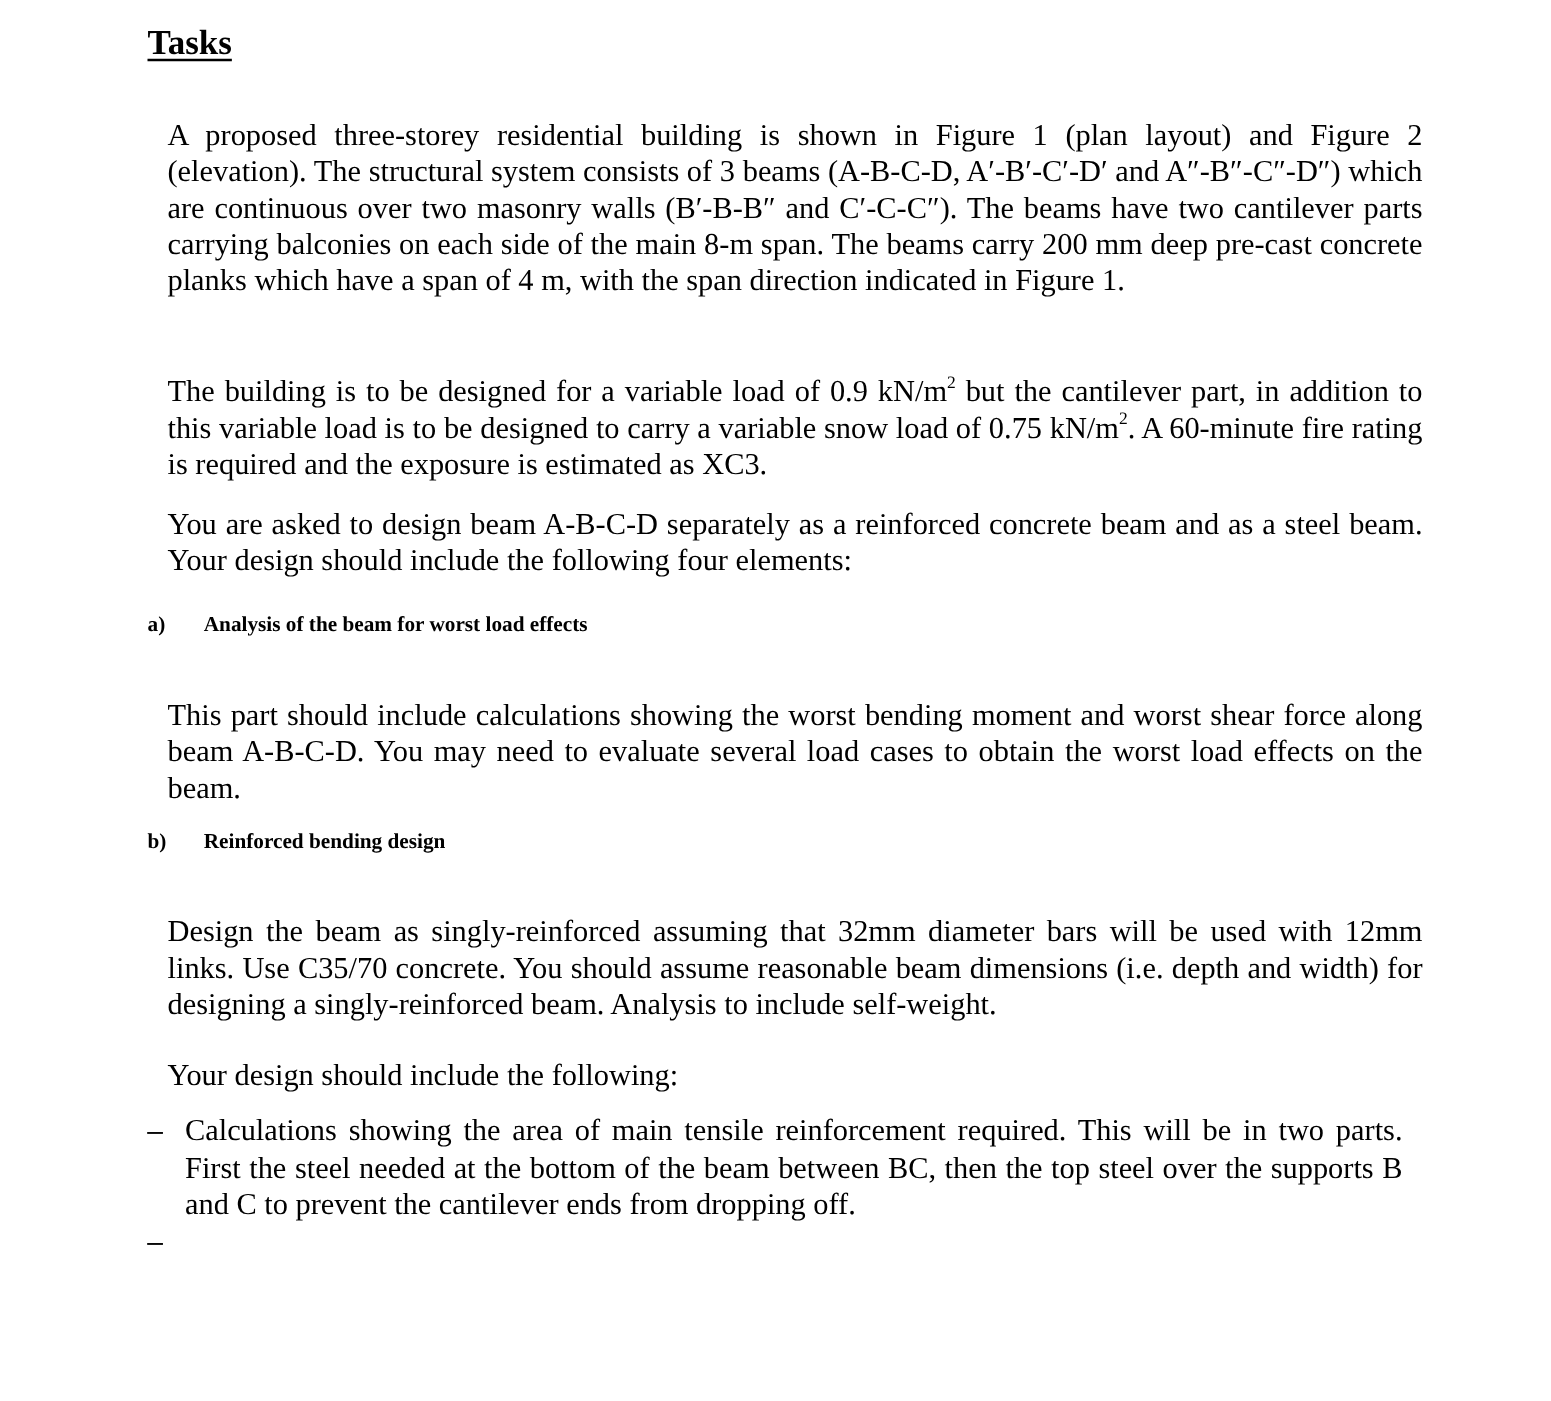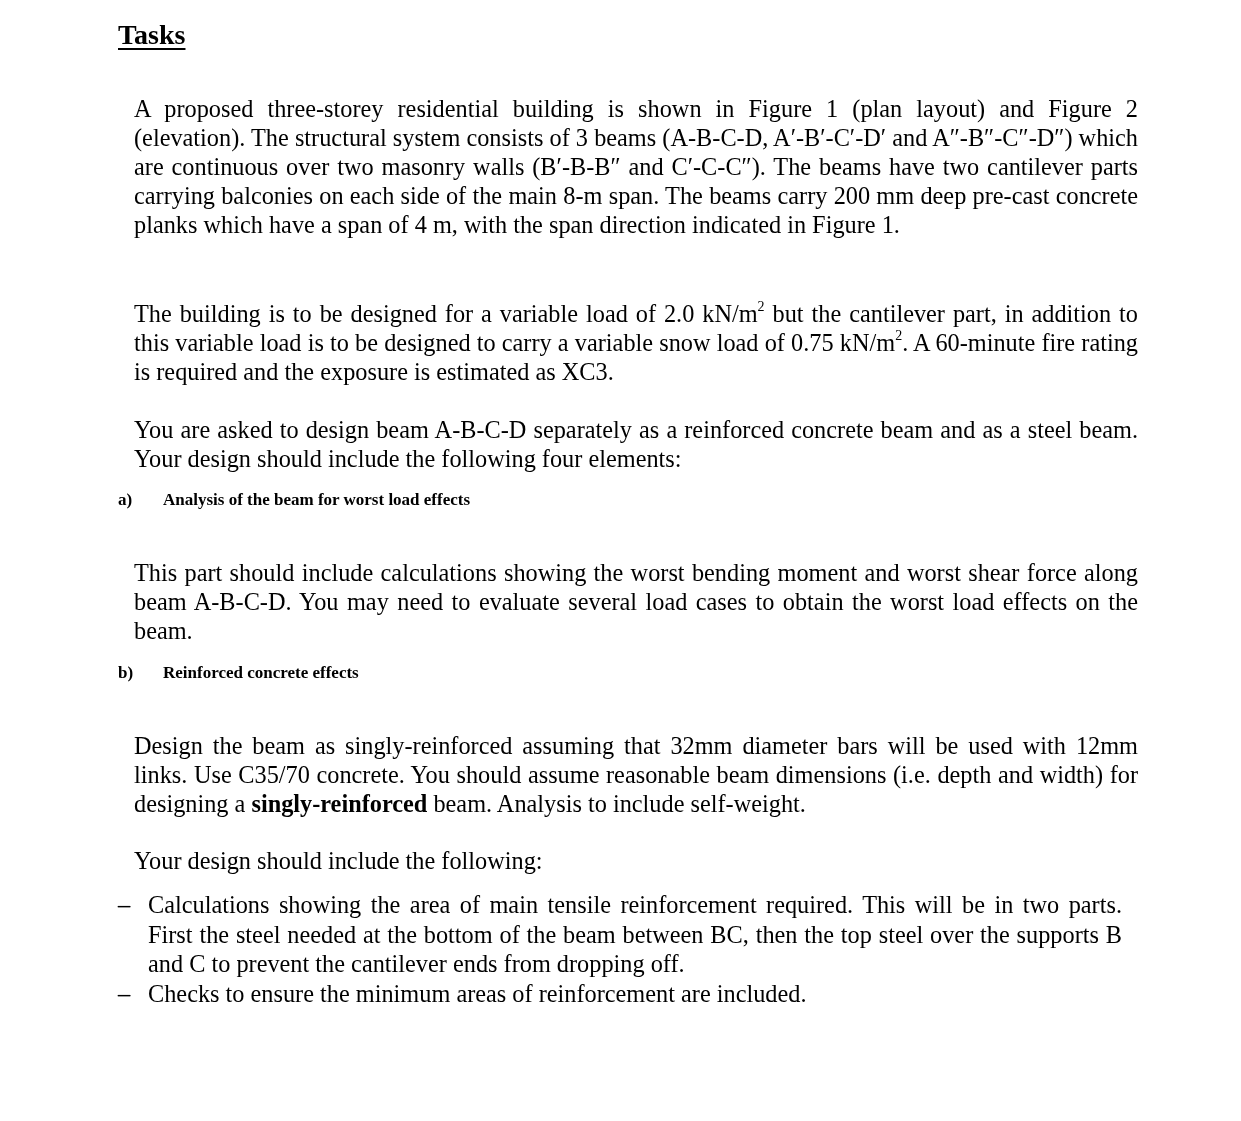--- a/index.html
+++ b/index.html
@@ -10,43 +10,43 @@
            text-decoration: underline; text-underline-offset: 4px; margin: 0; line-height: 34px; }
   .para { position: absolute; left: 0; width: 1004px; font-size: 24.3px; line-height: 29.1px;
           text-align: justify; margin: 16px; }
   .heading { position: absolute; left: 0; font-size: 17px; font-weight: bold; line-height: 29px; margin: 0; }
   .heading .lbl { display: inline-block; width: 45px; }
   .list { position: absolute; left: 0; top: 890px; width: 1004px; margin: 0; padding: 0; list-style: none; }
   .list li { position: relative; padding-left: 30px; font-size: 24.3px; line-height: 29.5px;
              text-align: justify; }
   .list li .dash { position: absolute; left: 0; top: 0; }
   sup { font-size: 14px; line-height: 0; vertical-align: 11px; }
-  b { font-weight: bold; }
+  b { font-weight: normal; }
 </style>
 </head>
 <body>
 
 <div class="page">
   <h1 class="title">Tasks</h1>
 
   <p class="para" style="top:78px">A proposed three-storey residential building is shown in Figure 1 (plan layout) and Figure 2 (elevation). The structural system consists of 3 beams (A-B-C-D, A′-B′-C′-D′ and A″-B″-C″-D″) which are continuous over two masonry walls (B′-B-B″ and C′-C-C″). The beams have two cantilever parts carrying balconies on each side of the main 8-m span. The beams carry 200 mm deep pre-cast concrete planks which have a span of 4 m, with the span direction indicated in Figure 1.</p>
 
-  <p class="para" style="top:283px"><span>The building is to be designed for a variable load of 2.0 kN/m</span><sup>2</sup><span> but the cantilever part, in addition to this variable load is to be designed to carry a variable snow load of 0.75 kN/m</span><sup>2</sup><span>. A 60-minute fire rating is required and the exposure is estimated as XC3.</span></p>
+  <p class="para" style="top:283px"><span>The building is to be designed for a variable load of 0.9 kN/m</span><sup>2</sup><span> but the cantilever part, in addition to this variable load is to be designed to carry a variable snow load of 0.75 kN/m</span><sup>2</sup><span>. A 60-minute fire rating is required and the exposure is estimated as XC3.</span></p>
 
-  <p class="para" style="top:399px">You are asked to design beam A-B-C-D separately as a reinforced concrete beam and as a steel beam. Your design should include the following four elements:</p>
+  <p class="para" style="top:389px">You are asked to design beam A-B-C-D separately as a reinforced concrete beam and as a steel beam. Your design should include the following four elements:</p>
 
   <h2 class="heading" style="top:485px"><span class="lbl">a)</span><span>Analysis of the beam for worst load effects</span></h2>
 
   <p class="para" style="top:542px">This part should include calculations showing the worst bending moment and worst shear force along beam A-B-C-D. You may need to evaluate several load cases to obtain the worst load effects on the beam.</p>
 
-  <h2 class="heading" style="top:658px"><span class="lbl">b)</span><span>Reinforced concrete effects</span></h2>
+  <h2 class="heading" style="top:658px"><span class="lbl">b)</span><span>Reinforced bending design</span></h2>
 
   <p class="para" style="top:715px"><span>Design the beam as singly-reinforced assuming that 32mm diameter bars will be used with 12mm links. Use C35/70 concrete. You should assume reasonable beam dimensions (i.e. depth and width) for designing a </span><b>singly-reinforced</b><span> beam. Analysis to include self-weight.</span></p>
 
   <p class="para" style="top:830px">Your design should include the following:</p>
 
   <ul class="list">
     <li><span class="dash">–</span></li>
     <li><span class="dash">–</span><span>Calculations showing the area of main tensile reinforcement required. This will be in two parts. First the steel needed at the bottom of the beam between BC, then the top steel over the supports B and C to prevent the cantilever ends from dropping off.</span></li>
     <li><span class="dash">–</span></li>
-    <li><span class="dash">–</span><span>Checks to ensure the minimum areas of reinforcement are included.</span></li>
+    <li><span class="dash">–</span></li>
   </ul>
 </div>
 
 </body></html>

